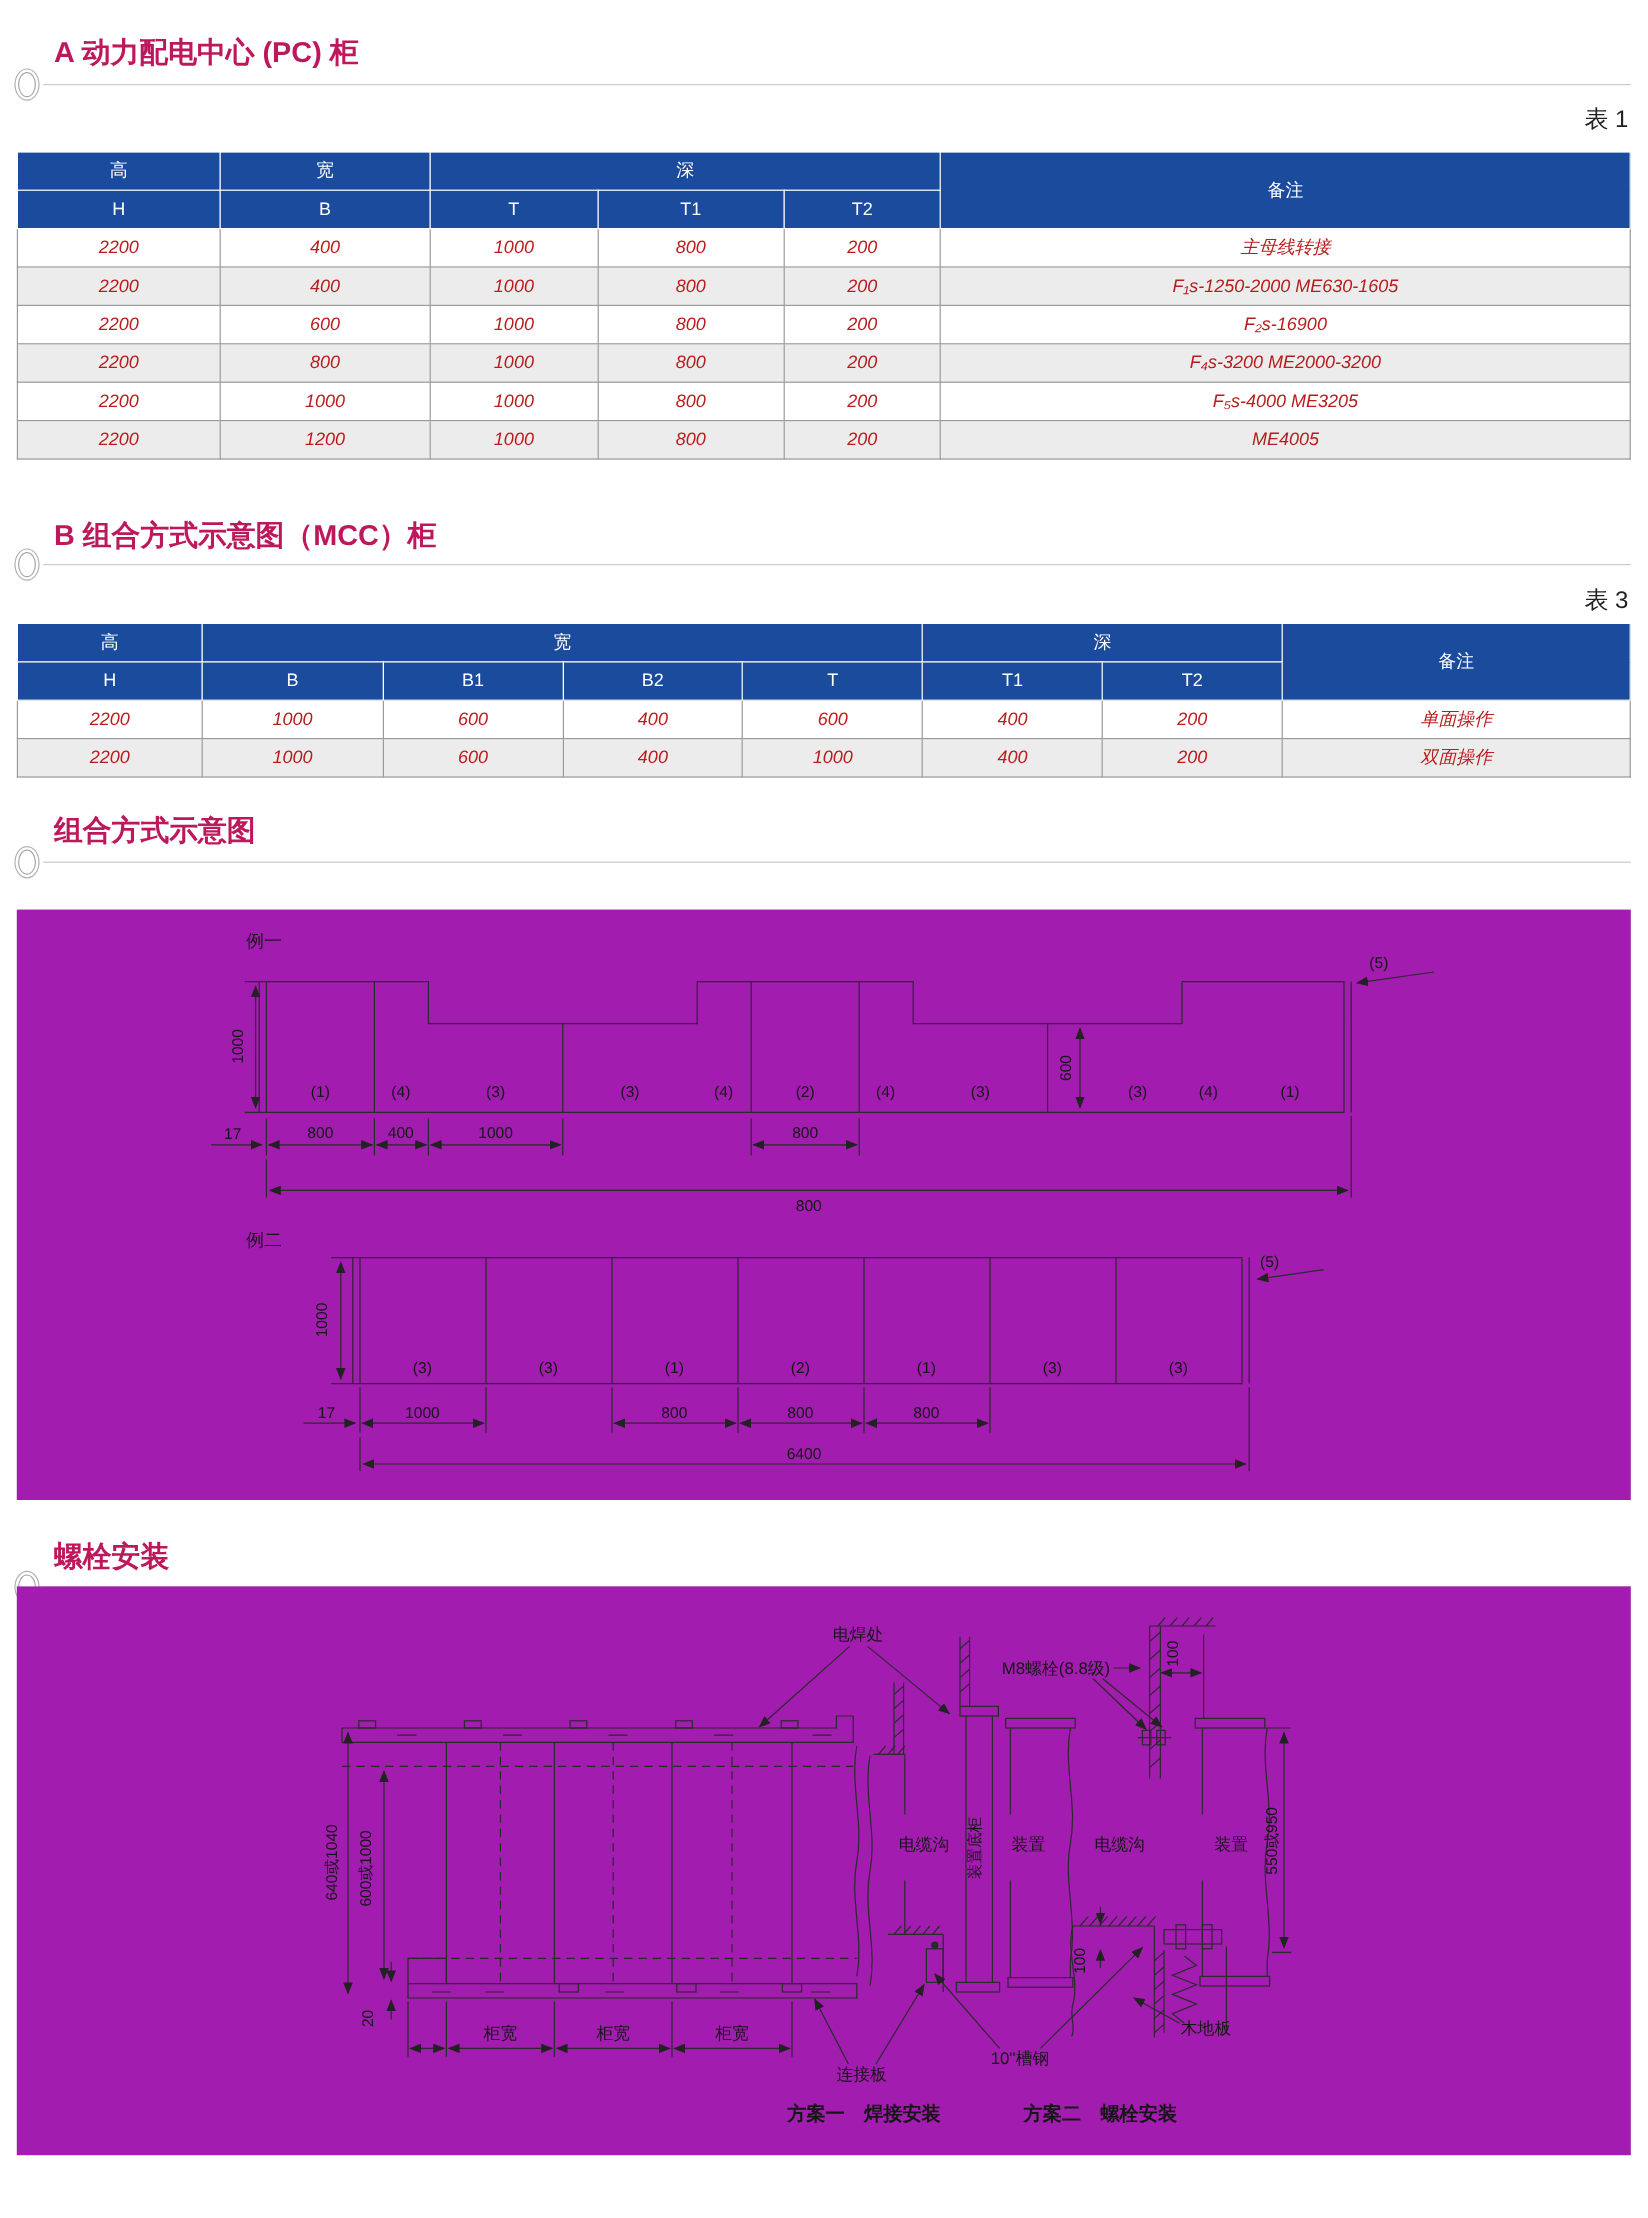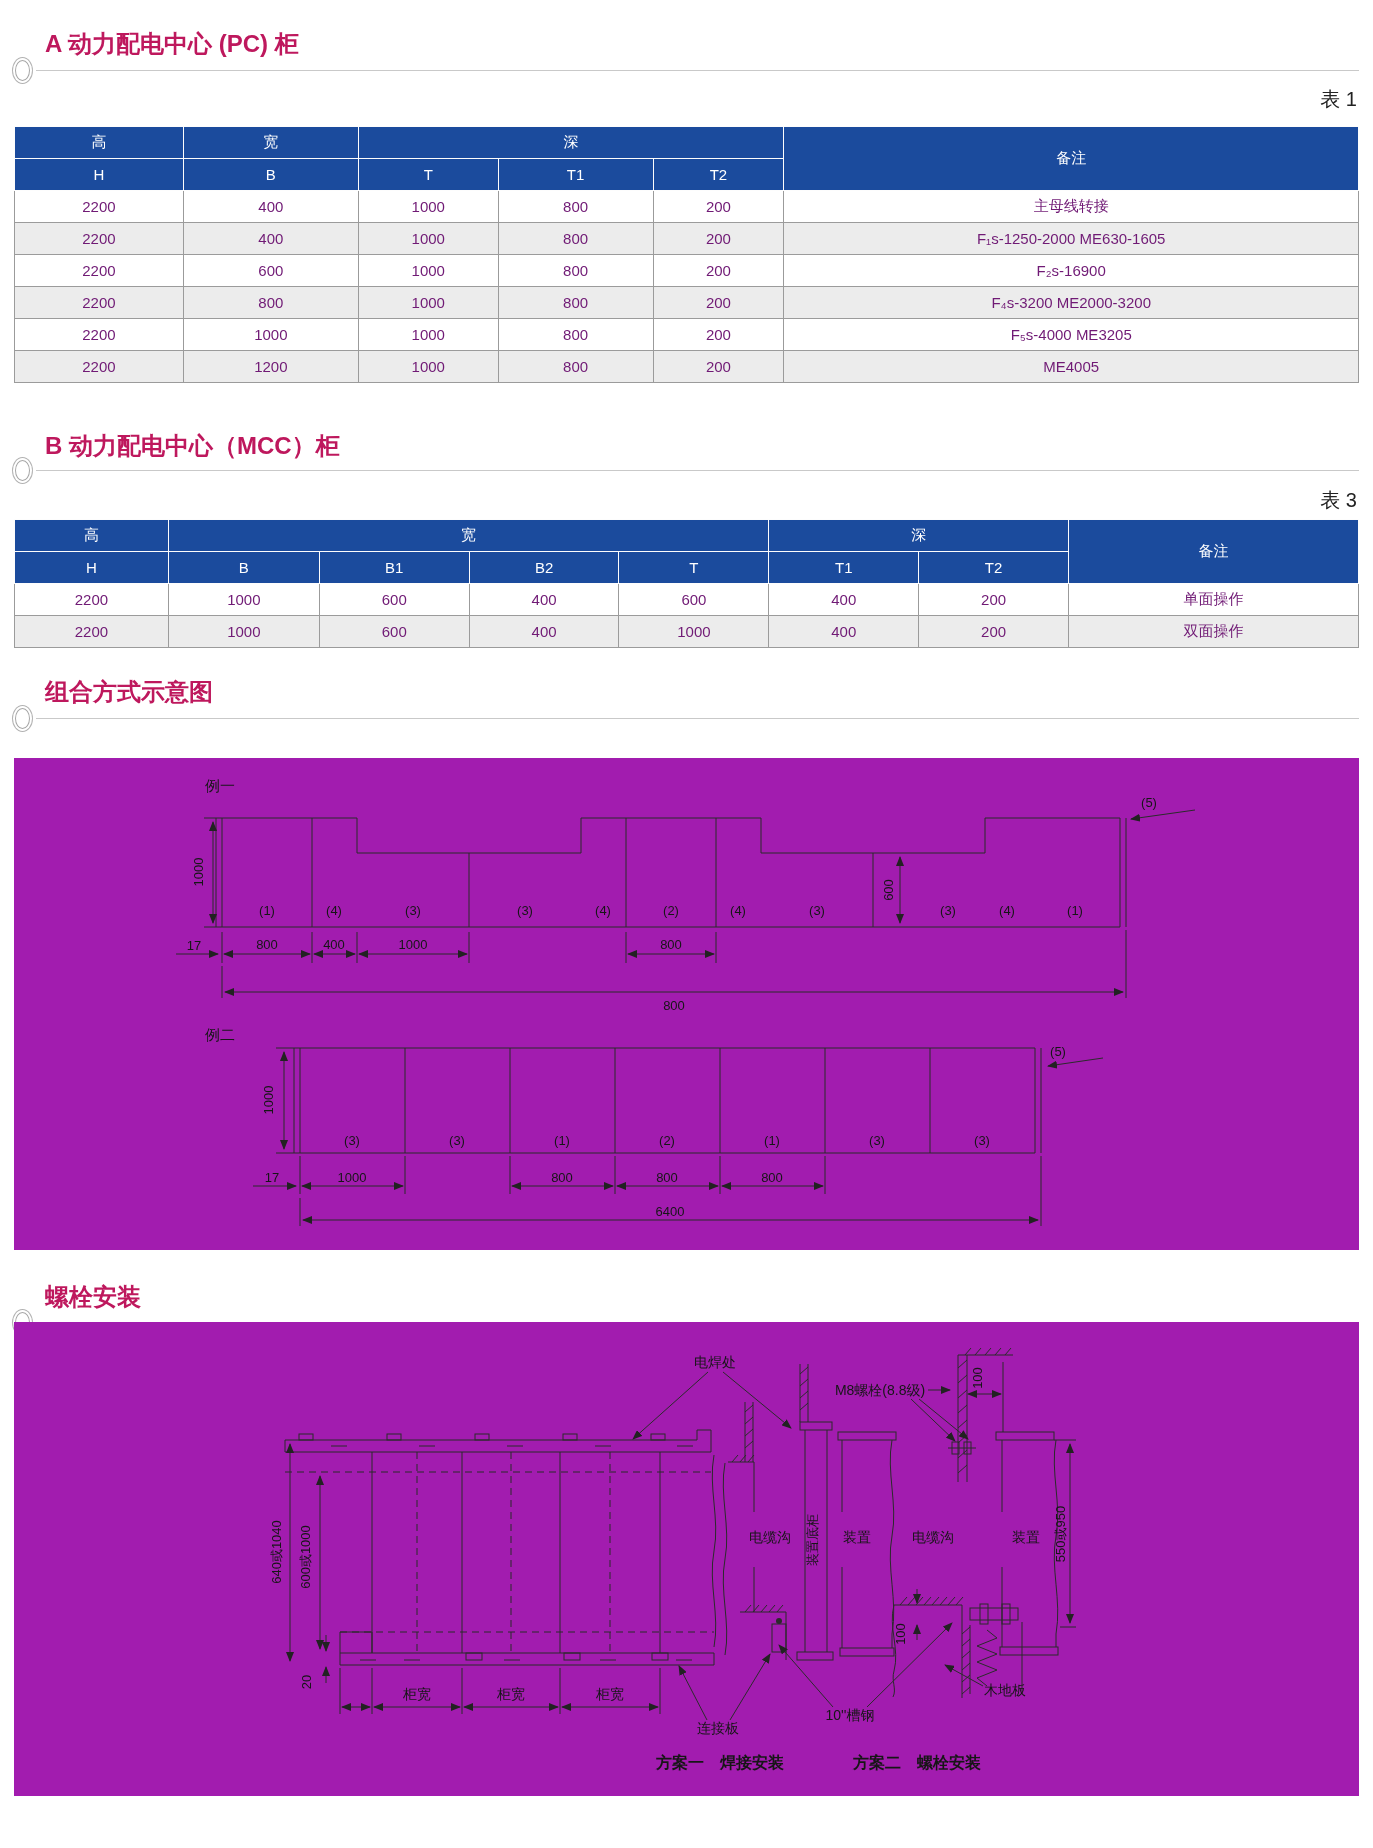--- a/index.html
+++ b/index.html
@@ -4,21 +4,21 @@
 <style>
   html,body{margin:0;padding:0;background:#fff;}
   body{font-family:"Liberation Sans","DejaVu Sans",sans-serif;}
   .page{position:relative;width:1373px;height:1848px;background:#fff;overflow:hidden;}
   .sec-title{position:absolute;left:45px;font-size:24px;font-weight:bold;color:#be185d;white-space:nowrap;}
   .sec-line{position:absolute;left:36px;width:1323px;height:1px;background:#c9c9c9;}
   .sec-ring{position:absolute;left:15px;width:13px;height:19px;border:1.5px solid #a6a6a6;border-radius:50%;background:#fff;box-shadow:0 0 0 2px #fff,0 0 0 3px #b2b2b2;}
   .tag{position:absolute;right:16px;font-size:20px;color:#222;}
   table.dtable{position:absolute;left:14px;width:1345px;border-collapse:collapse;table-layout:fixed;border:1px solid #9b9b9b;}
   table.dtable th{background:#1b4b9d;color:#fff;font-weight:normal;font-size:15px;border:1px solid #fdfdfd;height:31px;padding:0;text-align:center;}
-  table.dtable td{font-size:15px;color:#701a75;border:1px solid #9b9b9b;height:31px;padding:0;text-align:center;background:#fff;}
+  table.dtable td{font-size:15px;color:#b91c1c;border:1px solid #9b9b9b;height:31px;padding:0;text-align:center;background:#fff;font-style:italic;}
   table.dtable tbody tr:nth-child(even) td{background:#ececec;}
   .panel{position:absolute;left:14px;width:1345px;background:#a21caf;}
   svg{display:block;}
   svg text{fill:#161616;font-family:"Liberation Sans","DejaVu Sans",sans-serif;}
   .lw{stroke:#2b2b2b;stroke-width:1;fill:none;}
   .lw rect{stroke:#2b2b2b;fill:none;}
   .fillc{fill:#2b2b2b;stroke:none;}
 </style>
 </head>
 <body>
@@ -99,21 +99,21 @@
           <td>2200</td>
           <td>1200</td>
           <td>1000</td>
           <td>800</td>
           <td>200</td>
           <td>ME4005</td>
         </tr>
       </tbody>
   </table>
 
-  <div class="sec-title" style="top:430px">B 动力配电中心（MCC）柜</div>
+  <div class="sec-title" style="top:430px">B 组合方式示意图（MCC）柜</div>
   <div class="sec-ring" style="top:460px"></div>
   <div class="sec-line" style="top:470px"></div>
   <div class="tag" style="top:487px">表 3</div>
 
   <table class="dtable" style="top:519px">
     <colgroup>
       <col style="width:11.45%">
         <col style="width:11.23%">
         <col style="width:11.15%">
         <col style="width:11.15%">

